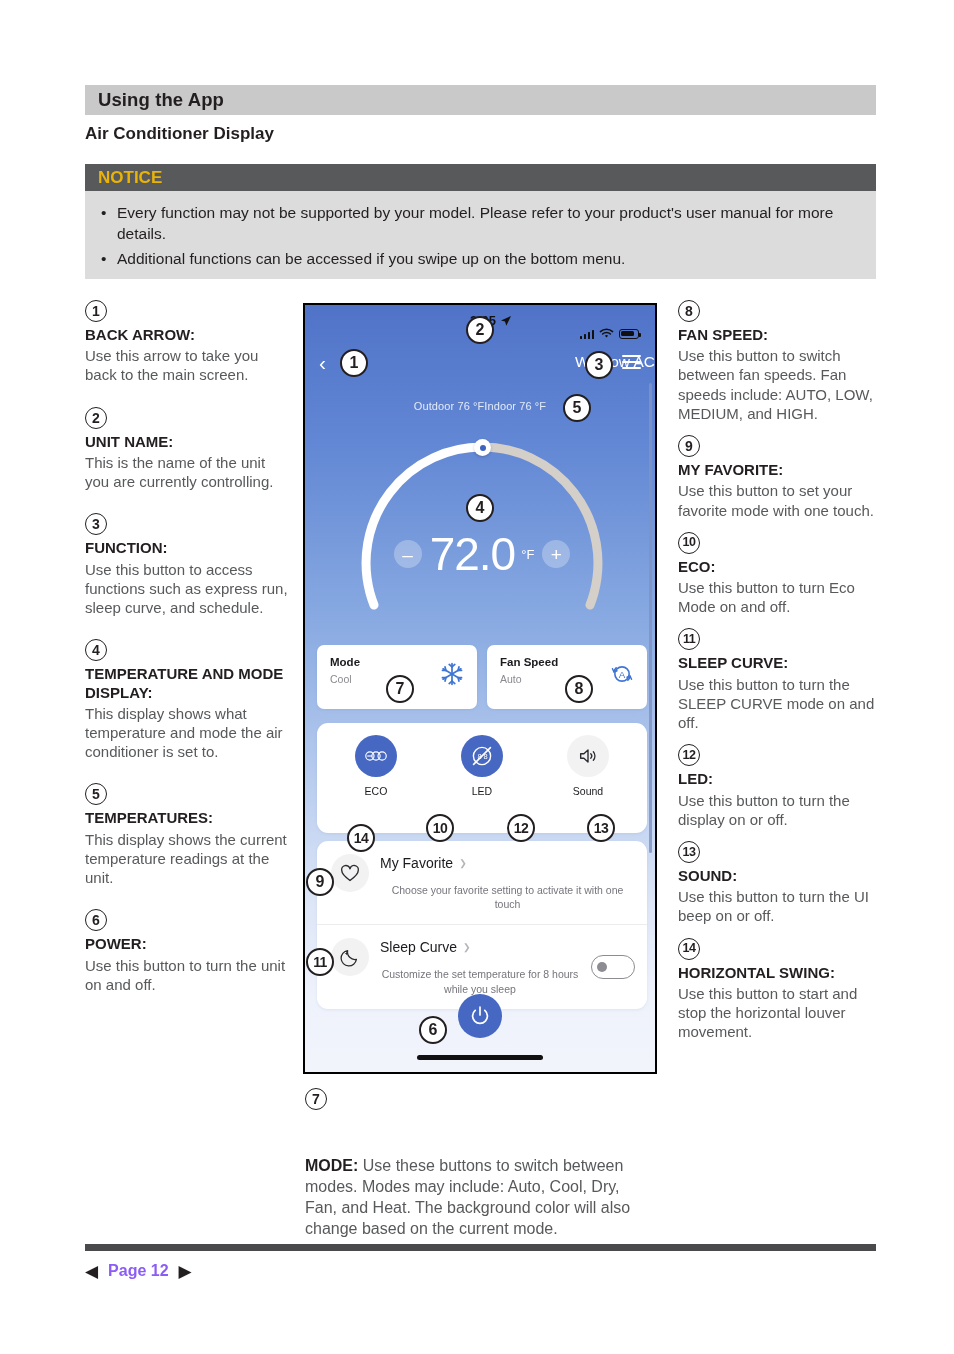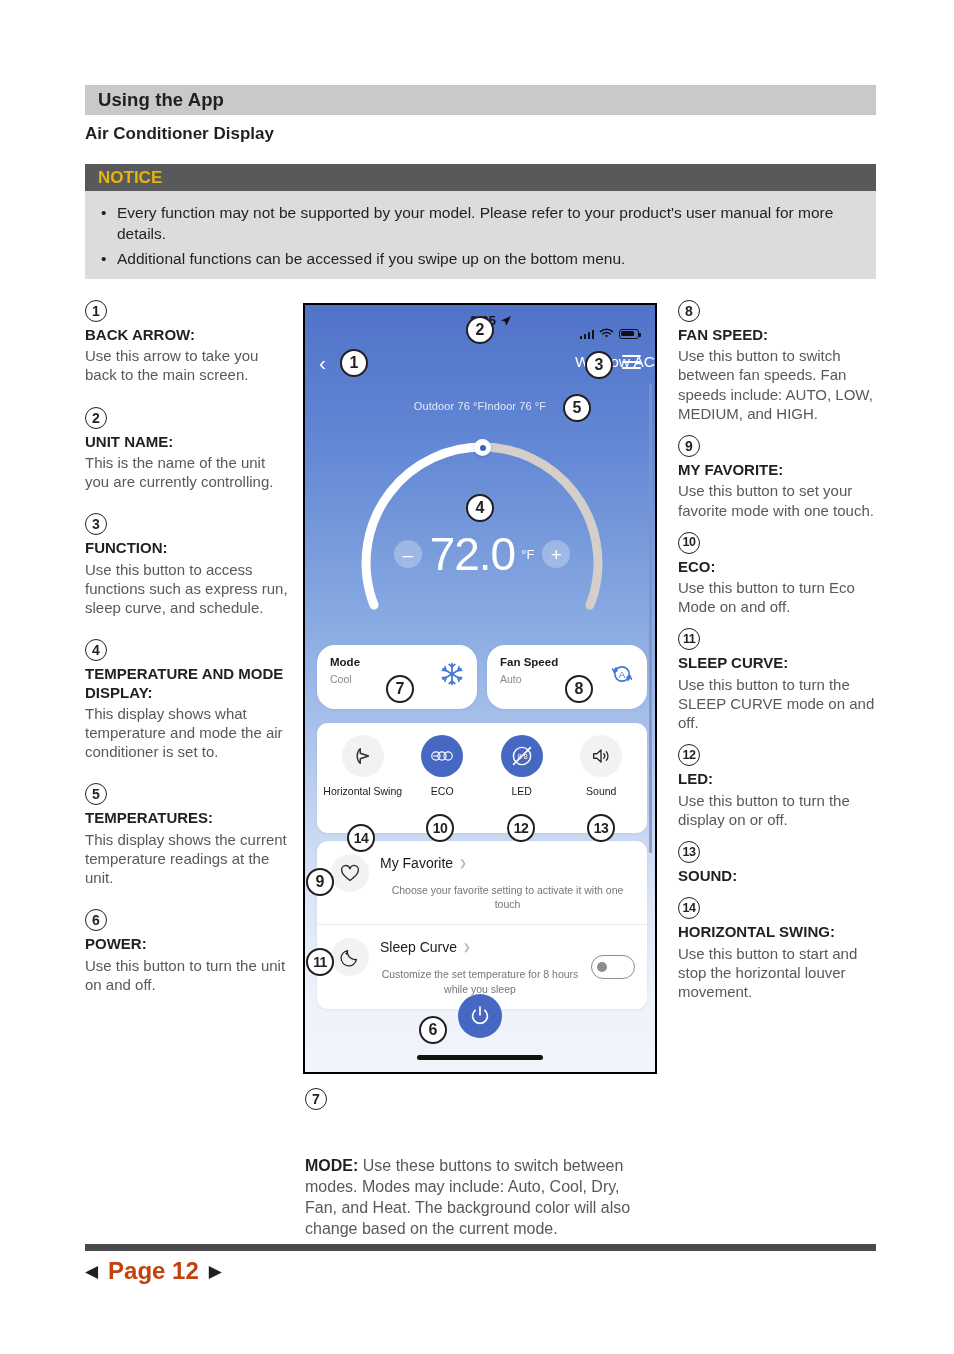--- a/index.html
+++ b/index.html
@@ -67,21 +67,21 @@
 
   
   .footer-rule {
     position: absolute; left: 85px; top: 1244px; width: 791px; height: 7px; background: #4a4a4c;
   }
   .footer {
     position: absolute; left: 85px; top: 1256px; width: 400px; height: 30px;
     display: flex; align-items: center; gap: 10px;
   }
   .footer .tri { font-size: 17px; color: #231f20; line-height: 1; }
-  .footer .pagenum { font-size: 24px; font-weight: bold; color: #c2410c; }
+  .footer .pagenum { font-size: 16px; font-weight: bold; color: #8b5cf6; }
 
   
   .phone {
     position: absolute; left: 303px; top: 303px; width: 354px; height: 771px;
     border: 2.5px solid #000; overflow: hidden;
     background: linear-gradient(180deg,#5073c8 0%, #6287d4 18%, #8aabe2 42%, #b9cdef 62%, #dde6f7 78%, #eef2fb 90%, #f2f4fb 100%);
   }
   .phone-scroll {
     position: absolute; right: 3px; top: 78px; width: 3px; height: 470px;
     background: #7f93c4; border-radius: 2px; opacity: .85;
@@ -140,21 +140,21 @@
     width: 28px; height: 28px; border-radius: 50%; background: rgba(255,255,255,.28);
     display: flex; align-items: center; justify-content: center;
     color: #fff; font-size: 19px; line-height: 1; font-weight: 300;
   }
   .dial-temp { font-size: 46px; color: #fff; font-weight: 300; line-height: 1; letter-spacing: -1px; }
   .dial-unit { font-size: 13px; color: #fff; align-self: flex-start; margin-top: 16px; margin-left: -2px; }
 
   
   .cards-row { position: absolute; left: 12px; top: 340px; width: 330px; display: flex; gap: 10px; }
   .card {
-    flex: 1; background: #fff; border-radius: 18px; height: 64px;
+    flex: 1; background: #fff; border-radius: 7px; height: 64px;
     padding: 11px 13px; position: relative; box-shadow: 0 1px 3px rgba(80,100,160,.10);
   }
   .card-title { font-size: 11.5px; color: #1b1b1f; font-weight: bold; }
   .card-sub   { font-size: 10.5px; color: #8a8a90; margin-top: 5px; }
   .card-icon  { position: absolute; right: 12px; top: 16px; width: 26px; height: 26px; }
 
   
   .quick {
     position: absolute; left: 12px; top: 418px; width: 330px; height: 110px;
     background: #fff; border-radius: 11px; display: flex; padding: 12px 6px 0;
@@ -289,20 +289,21 @@
       <p>Use this button to turn the SLEEP CURVE mode on and off.</p>
     </div>
     <div class="entry">
       <div class="num wide">12</div>
       <h4>LED:</h4>
       <p>Use this button to turn the display on or off.</p>
     </div>
     <div class="entry">
       <div class="num wide">13</div>
       <h4>SOUND:</h4>
+      <p>Use this button to turn the UI beep on or off.</p>
     </div>
     <div class="entry">
       <div class="num wide">14</div>
       <h4>HORIZONTAL SWING:</h4>
       <p>Use this button to start and stop the horizontal louver movement.</p>
     </div>
   </div>
 
   <div class="phone">
 
@@ -394,28 +395,20 @@
           <path d="M4.4 9.8 A8.2 8.2 0 0 1 6.6 6.3" stroke="#3f76d6" stroke-width="1.5" fill="none" stroke-linecap="round"></path>
           <path d="M19.6 14.2 A8.2 8.2 0 0 1 17.4 17.7" stroke="#3f76d6" stroke-width="1.5" fill="none" stroke-linecap="round"></path>
           <path d="M3.2 7.2 L4.6 10.2 L7.4 9.0" stroke="#3f76d6" stroke-width="1.4" fill="none" stroke-linecap="round" stroke-linejoin="round"></path>
           <path d="M20.8 16.8 L19.4 13.8 L16.6 15.0" stroke="#3f76d6" stroke-width="1.4" fill="none" stroke-linecap="round" stroke-linejoin="round"></path>
         </svg>
       </div>
     </div>
 
     <div class="quick">
       <div class="qa">
-        <div class="qa-circle">
-          <svg width="22" height="22" viewBox="0 0 24 24">
-            <path d="M9 4 C4.5 8 4.5 16 9 20 L9 15 L18 12 L9 9 Z" fill="none" stroke="#2b2b30" stroke-width="1.5" stroke-linejoin="round"></path>
-          </svg>
-        </div>
-        <div class="qa-label">Horizontal Swing</div>
-      </div>
-      <div class="qa">
         <div class="qa-circle on">
           <svg width="26" height="26" viewBox="0 0 34 24">
             <g stroke="#fff" stroke-width="1.5" fill="none">
               <circle cx="9" cy="12" r="5.4"></circle>
               <circle cx="17" cy="12" r="5.4"></circle>
               <circle cx="25" cy="12" r="5.4"></circle>
               <line x1="5.5" y1="12" x2="12" y2="12"></line>
             </g>
           </svg>
         </div>

